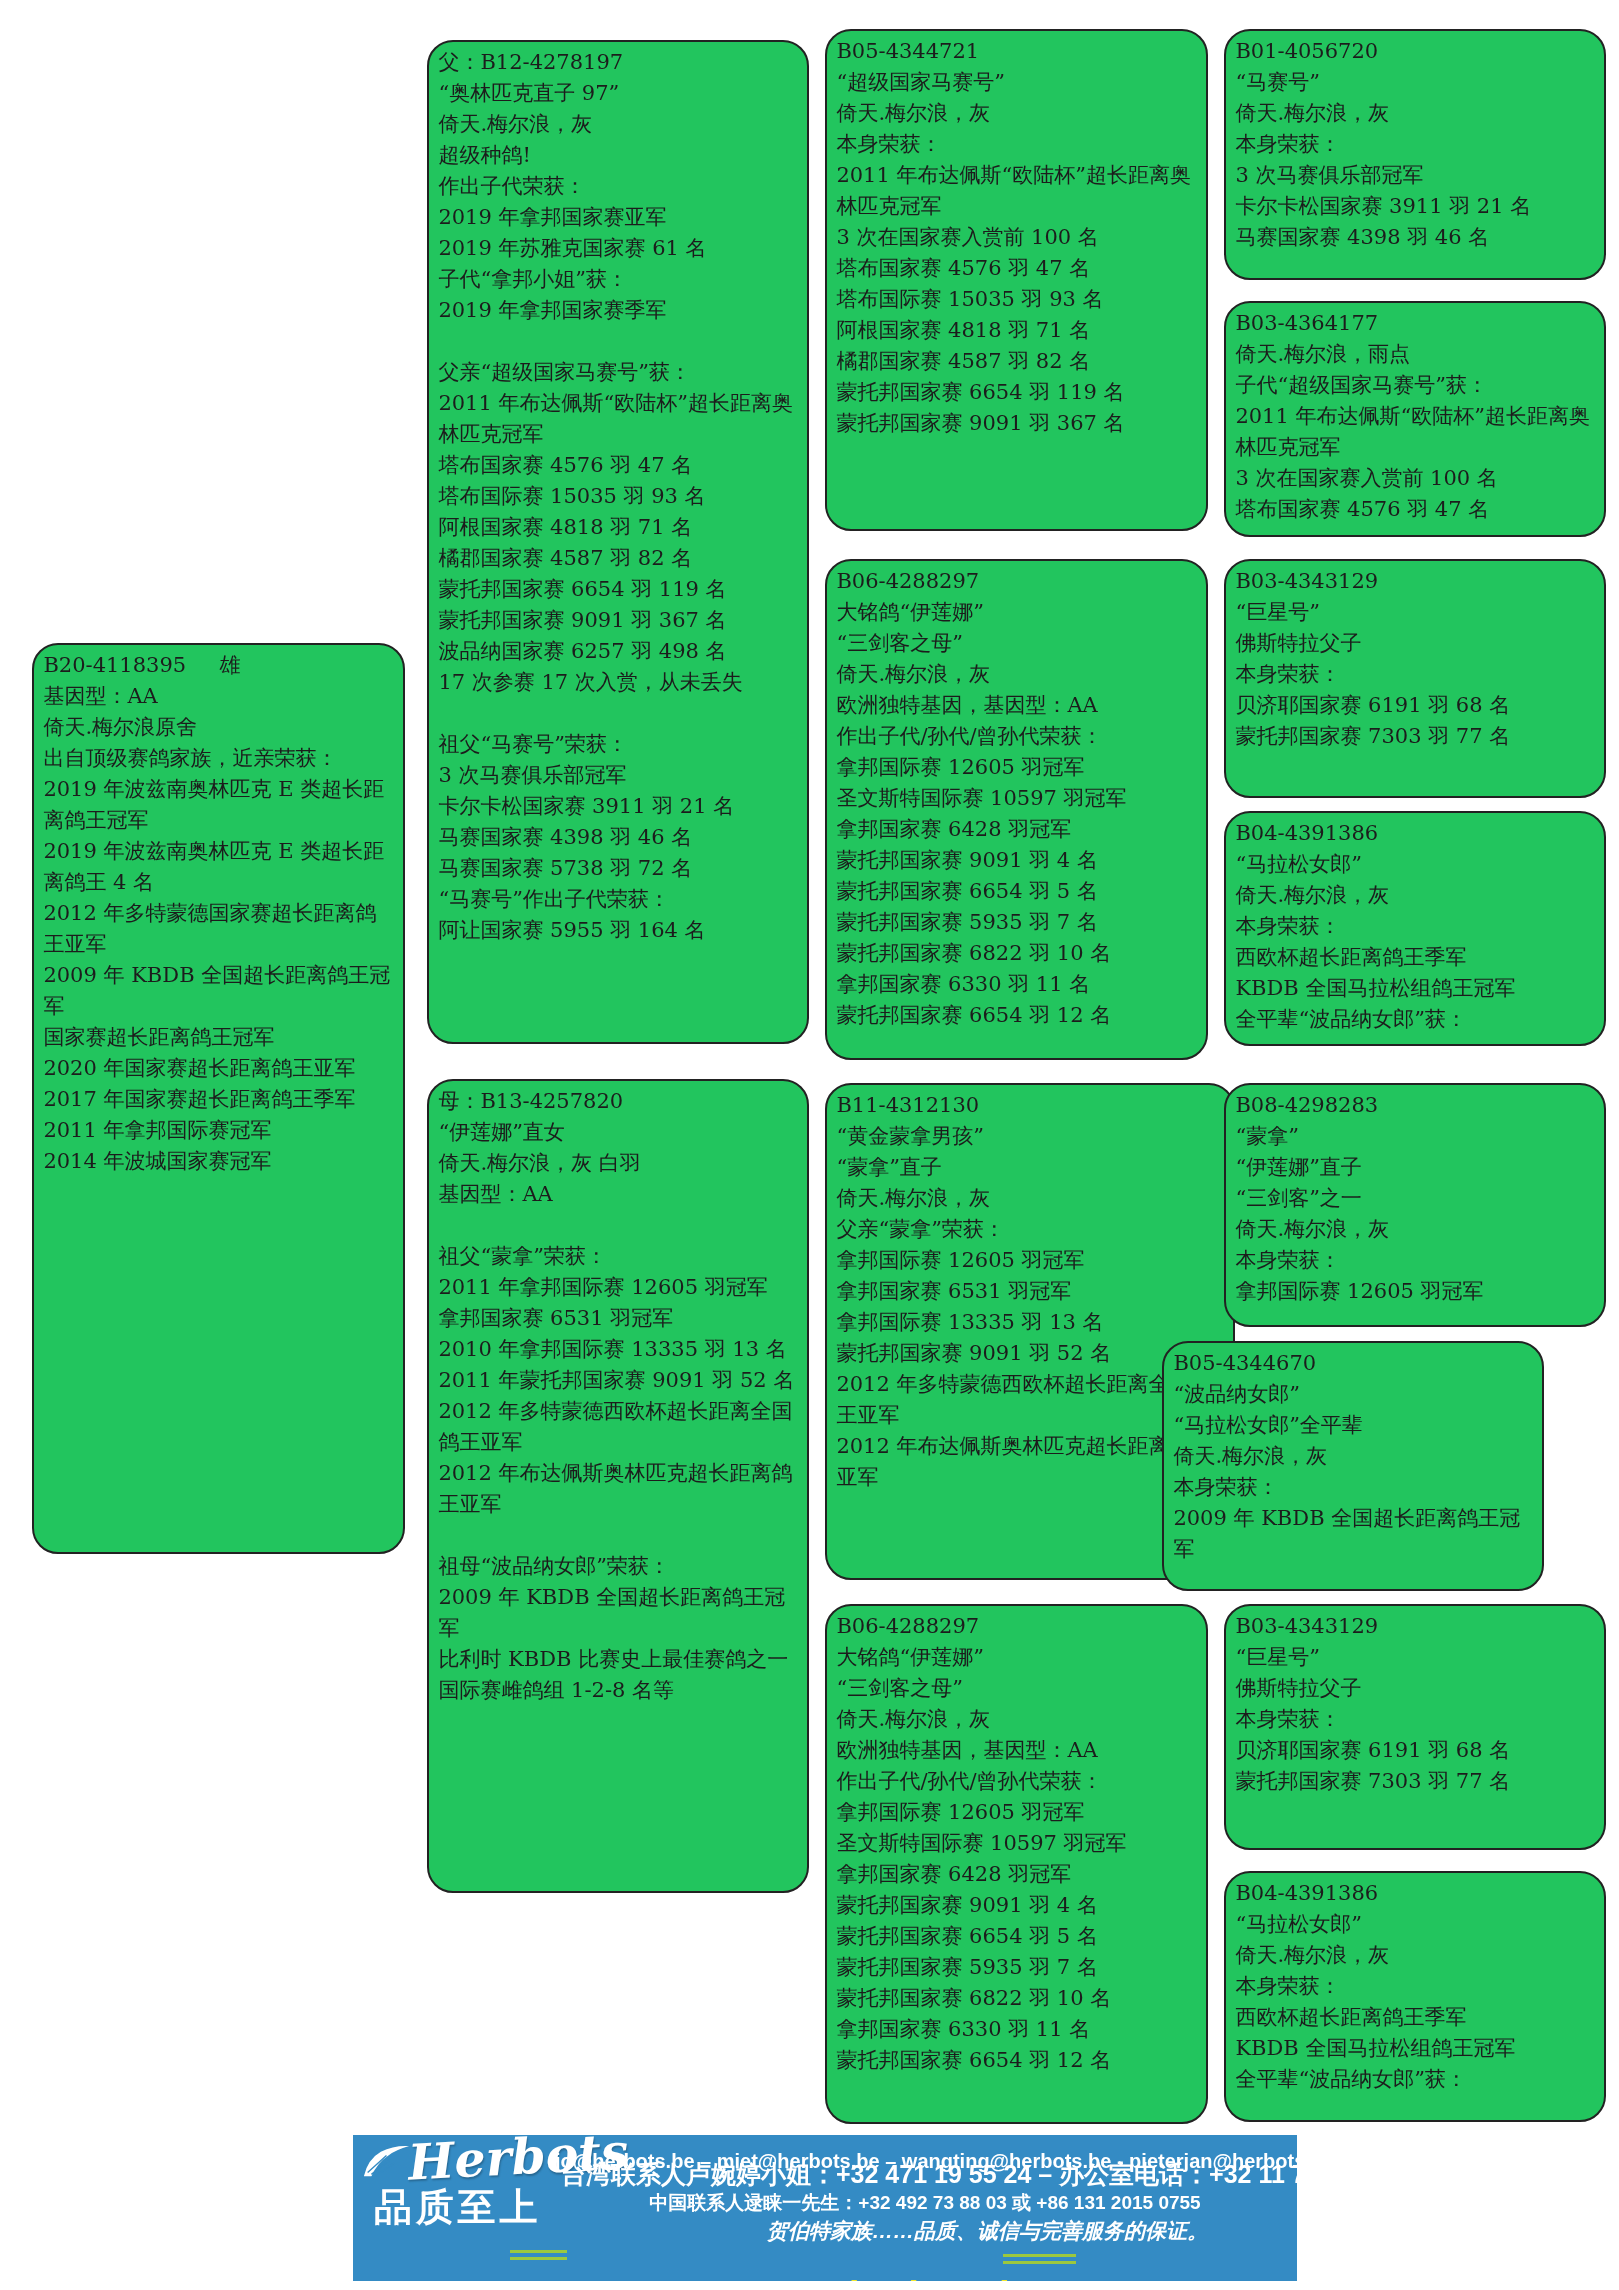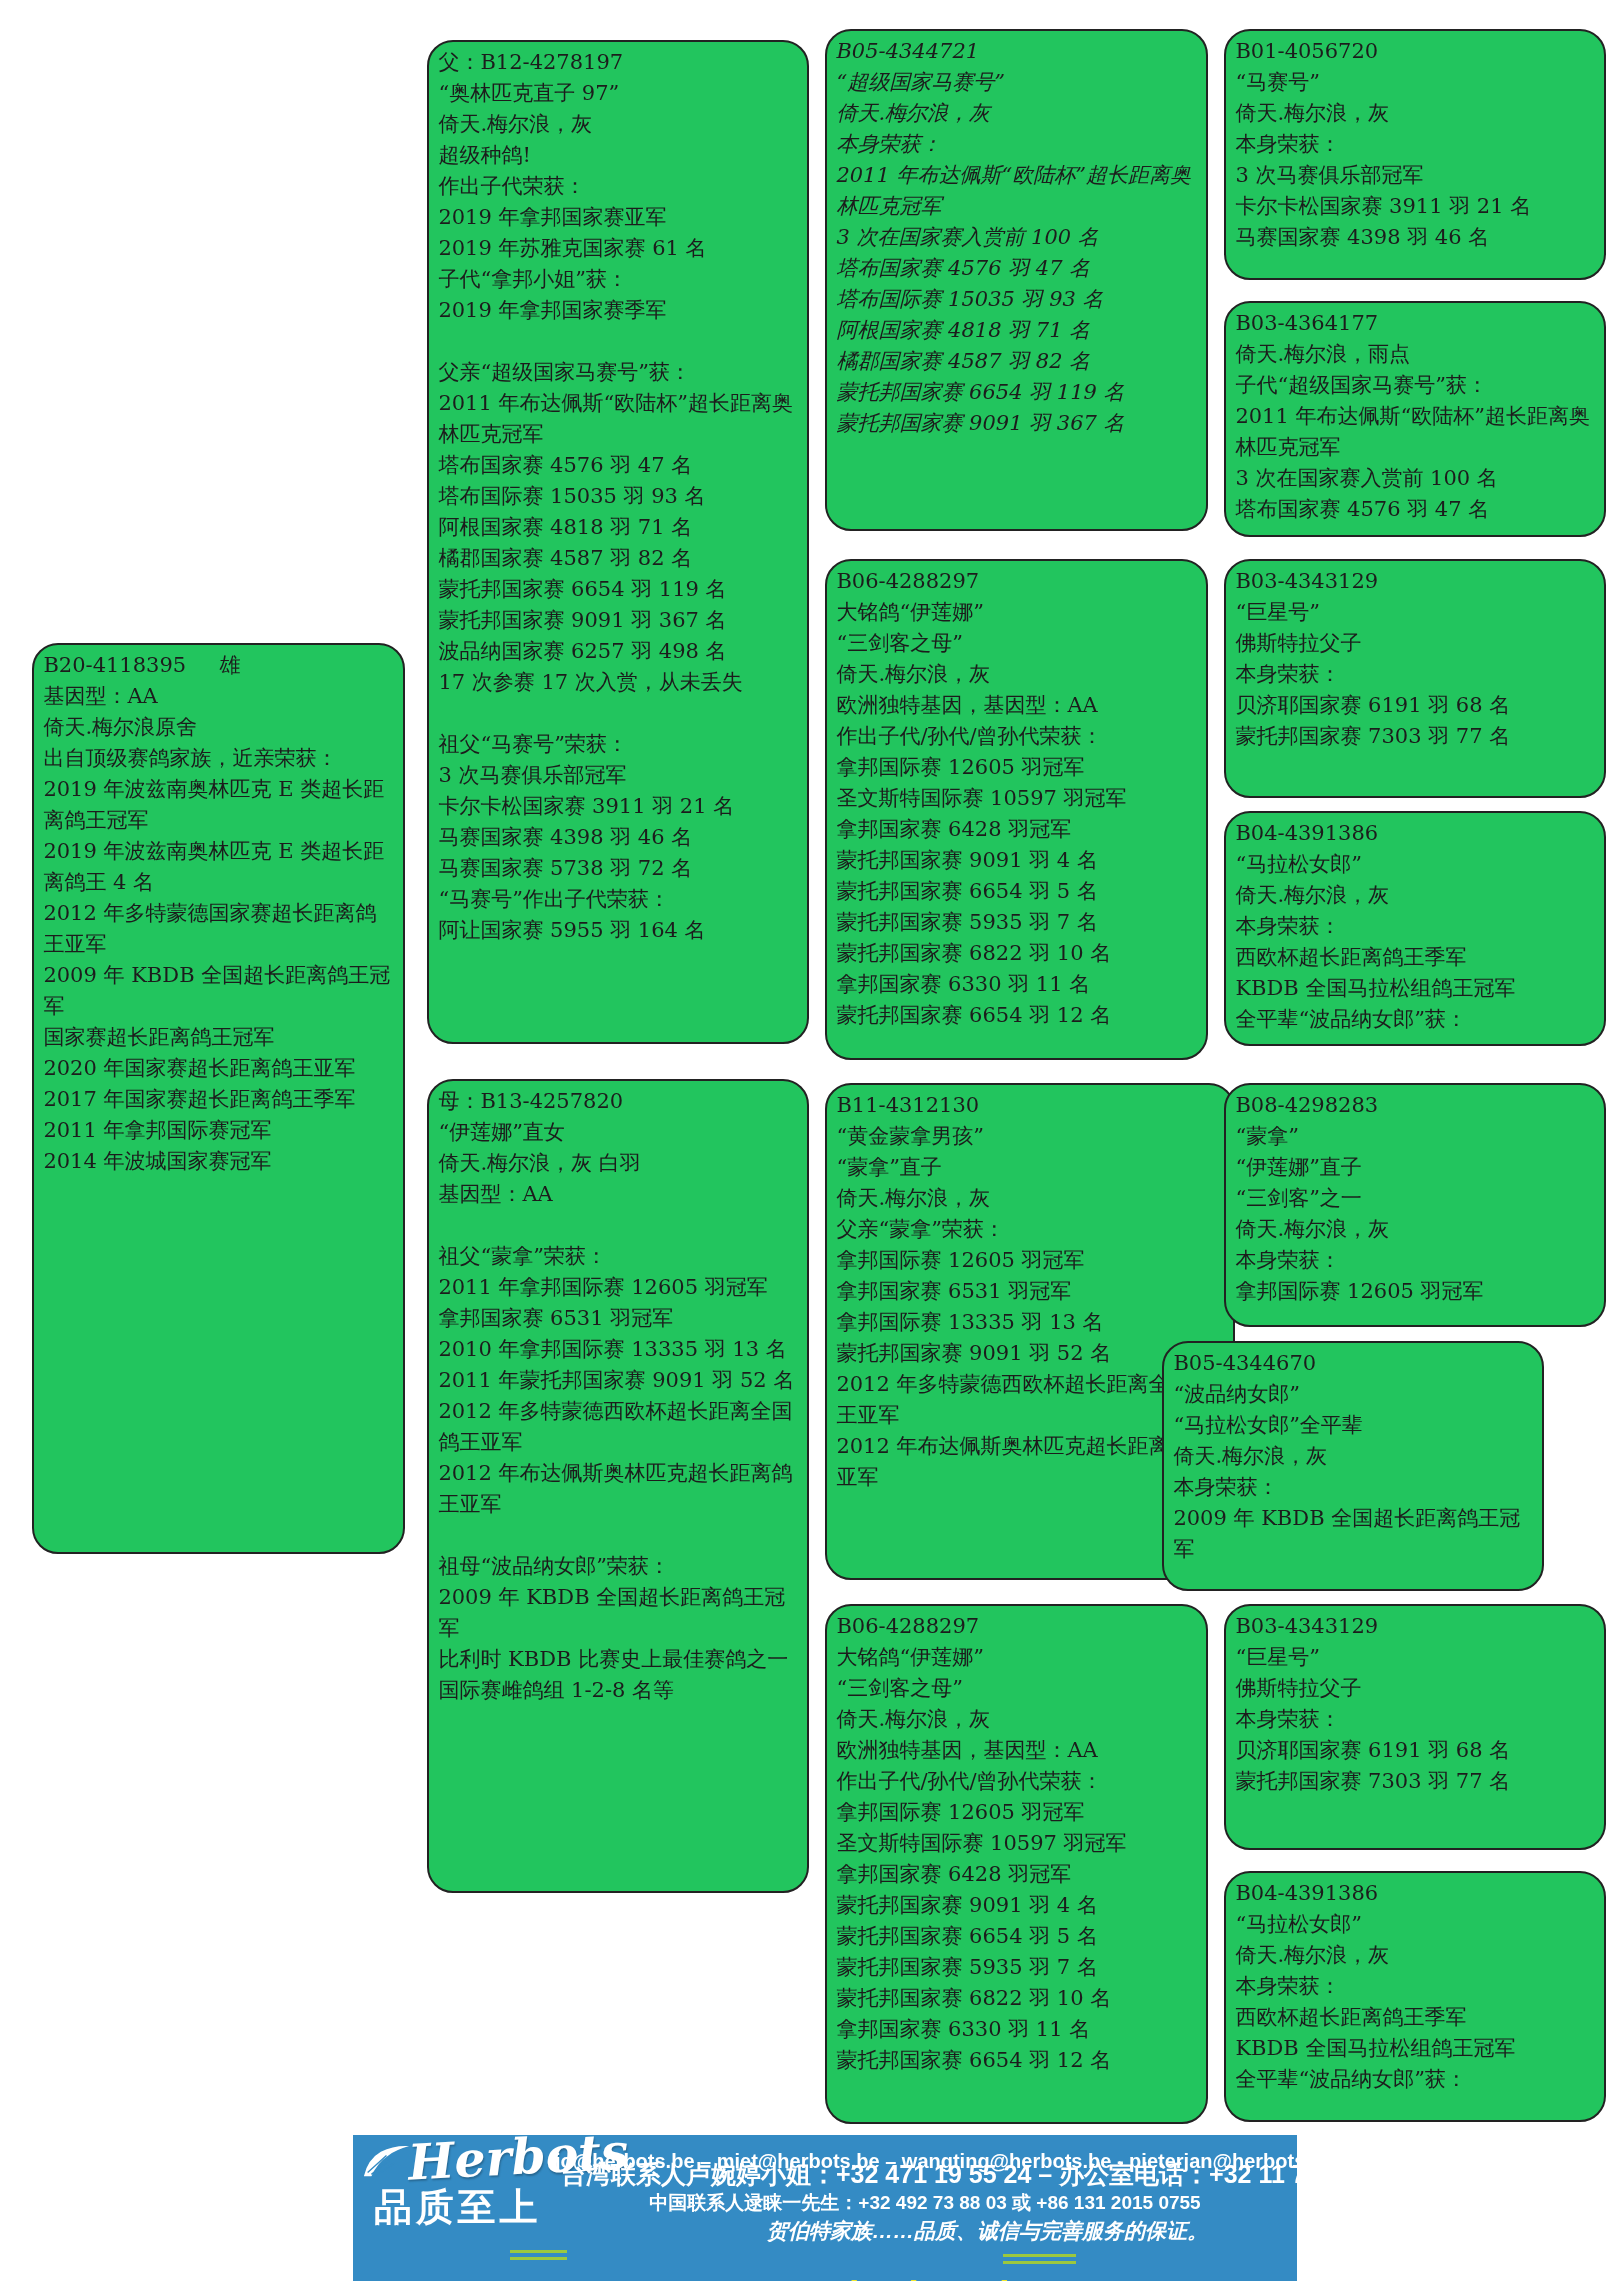--- a/index.html
+++ b/index.html
@@ -151,21 +151,21 @@
       <div class="line">2012 年多特蒙德西欧杯超长距离全国鸽王亚军</div>
       <div class="line">2012 年布达佩斯奥林匹克超长距离鸽王亚军</div>
       <div class="line"></div>
       <div class="line">祖母“波品纳女郎”荣获：</div>
       <div class="line">2009 年 KBDB 全国超长距离鸽王冠军</div>
       <div class="line">比利时 KBDB 比赛史上最佳赛鸽之一</div>
       <div class="line">国际赛雌鸽组 1-2-8 名等</div>
     </div>
 </div>
 
-<div class="pbox" style="left:825px;top:29px;width:383px;height:502px;font-style:italic;">
+<div class="pbox" style="left:825px;top:29px;width:383px;height:502px;">
   <div class="lines">
       <div class="line">B05-4344721</div>
       <div class="line">“超级国家马赛号”</div>
       <div class="line">倚天.梅尔浪，灰</div>
       <div class="line">本身荣获：</div>
       <div class="line">2011 年布达佩斯“欧陆杯”超长距离奥林匹克冠军</div>
       <div class="line">3 次在国家赛入赏前 100 名</div>
       <div class="line">塔布国家赛 4576 羽 47 名</div>
       <div class="line">塔布国际赛 15035 羽 93 名</div>
       <div class="line">阿根国家赛 4818 羽 71 名</div>

